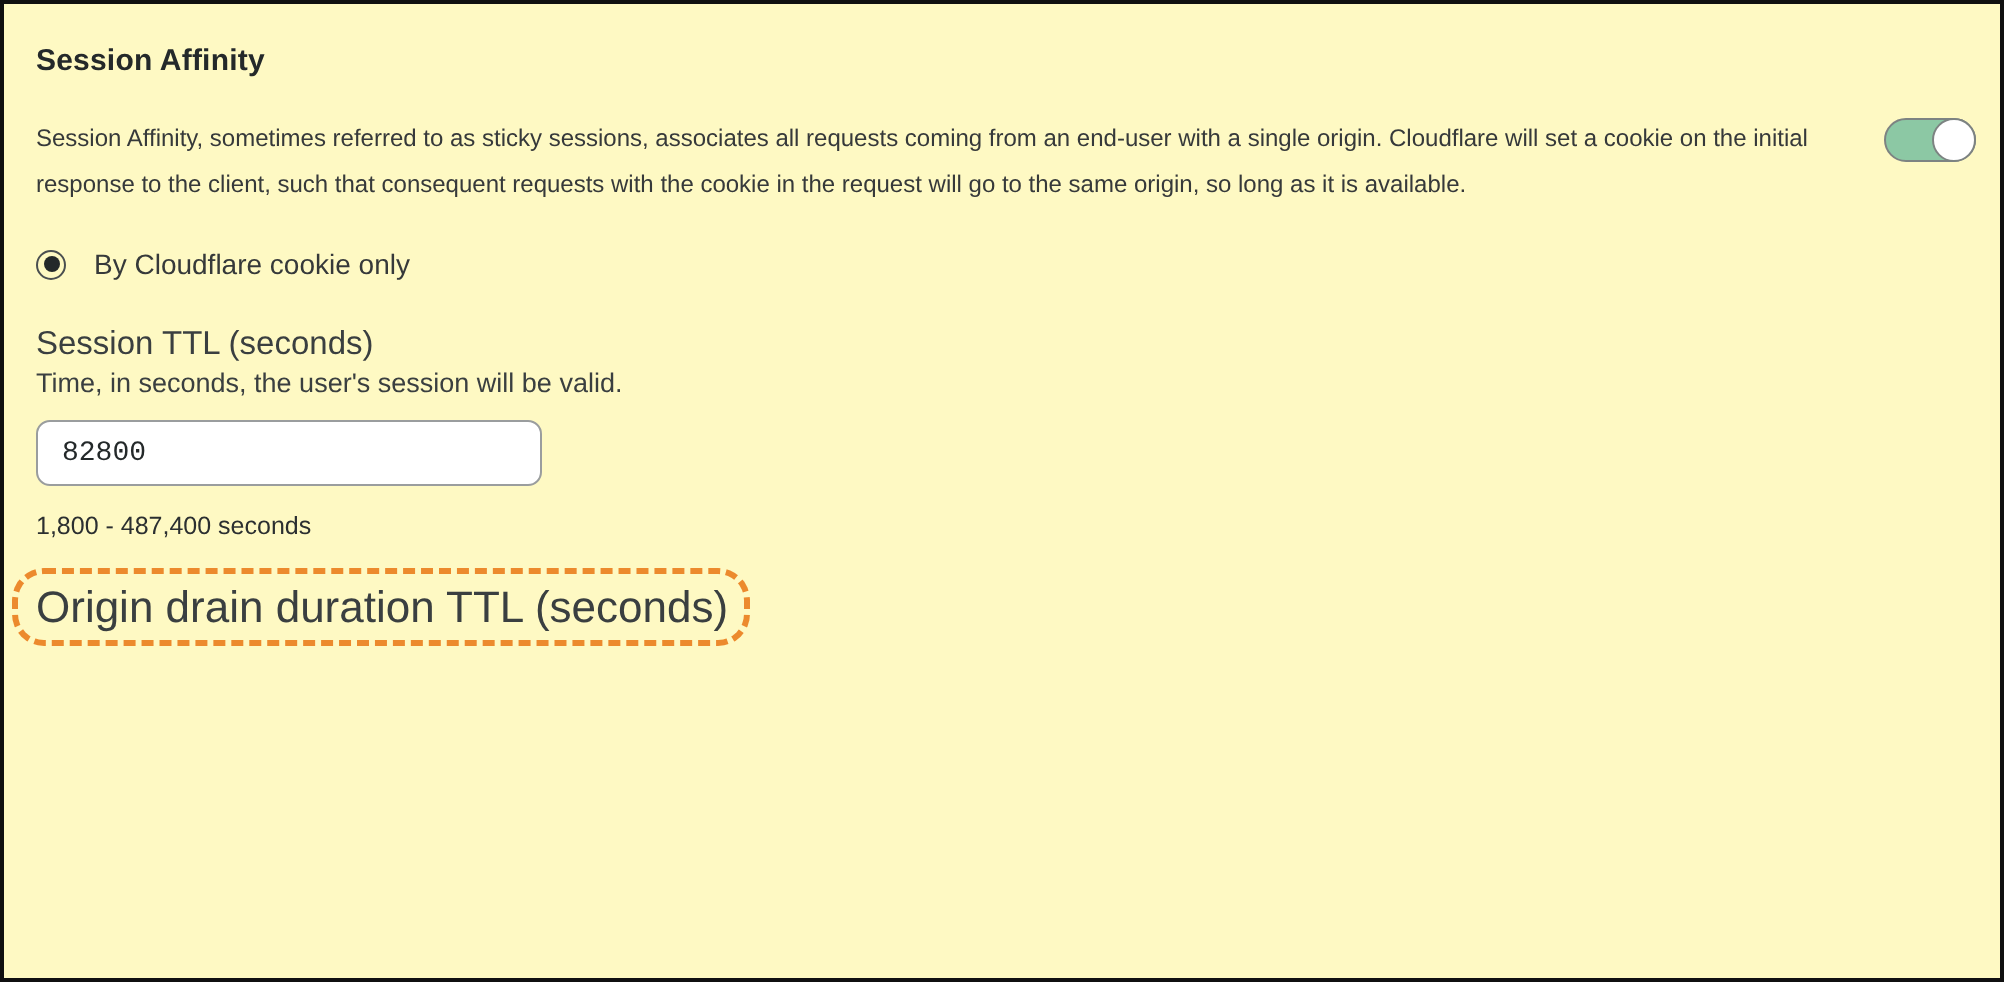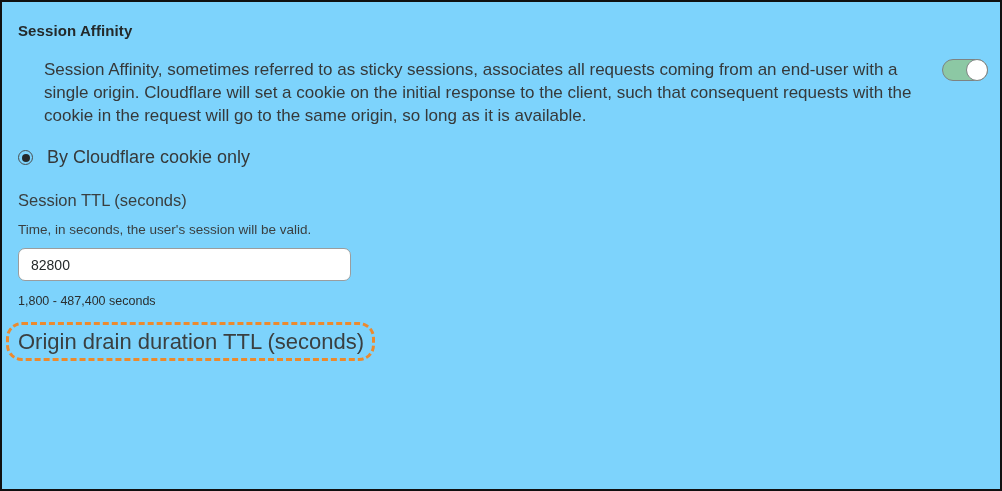--- a/index.html
+++ b/index.html
@@ -5,40 +5,39 @@
   * { box-sizing: border-box; margin: 0; padding: 0; }
   html, body { background: #fff; }
   body {
     font-family: "Liberation Sans", "DejaVu Sans", sans-serif;
     color: #36393a;
   }
   .panel {
     position: relative;
     width: 1002px;
     height: 491px;
-    background: #7dd3fc;
+    background: #fef9c3;
     border: 2px solid #101010;
     overflow: hidden;
   }
   .content { padding: 0 16px; }
 
   .panel-title {
     margin-top: 20px;
     font-size: 15px;
     font-weight: 700;
     color: #24292a;
     letter-spacing: 0.1px;
   }
   .panel-desc {
     margin-top: 19px;
     width: 898px;
-    font-size: 17px;
+    font-size: 12px;
     line-height: 23px;
     color: #36393a;
-    margin-left: 26px;
   }
 
   
   .toggle {
     position: absolute;
     top: 57px;
     right: 12px;
     width: 46px;
     height: 22px;
     border-radius: 12px;
@@ -76,42 +75,42 @@
   }
   .radio-circle.checked::after {
     content: "";
     position: absolute;
     left: 50%; top: 50%;
     transform: translate(-50%, -50%);
     width: 8px; height: 8px;
     border-radius: 50%;
     background: #24292a;
   }
-  .radio-label { font-size: 18px; color: #36393a; text-align: center; }
+  .radio-label { font-size: 14px; color: #36393a; text-align: center; }
 
   
   .field-label {
     font-size: 16.5px;
     color: #3a3f40;
     margin-top: 23px;
   }
   .field-desc {
     font-size: 13.5px;
     color: #3a3f40;
-    margin-top: 12px;
+    margin-top: 2px;
   }
   .text-input {
     display: block;
     margin-top: 11px;
-    width: 333px;
+    width: 253px;
     height: 33px;
     border: 1px solid #9a9d9e;
     border-radius: 7px;
     padding: 0 12px;
-    font-family: Liberation Sans, sans-serif;
+    font-family: Liberation Mono, monospace;
     font-size: 14px;
     color: #24292a;
     background: #fff;
     outline: none;
   }
   .field-range {
     font-size: 12.5px;
     color: #2b2f30;
     margin-top: 13px;
   }

